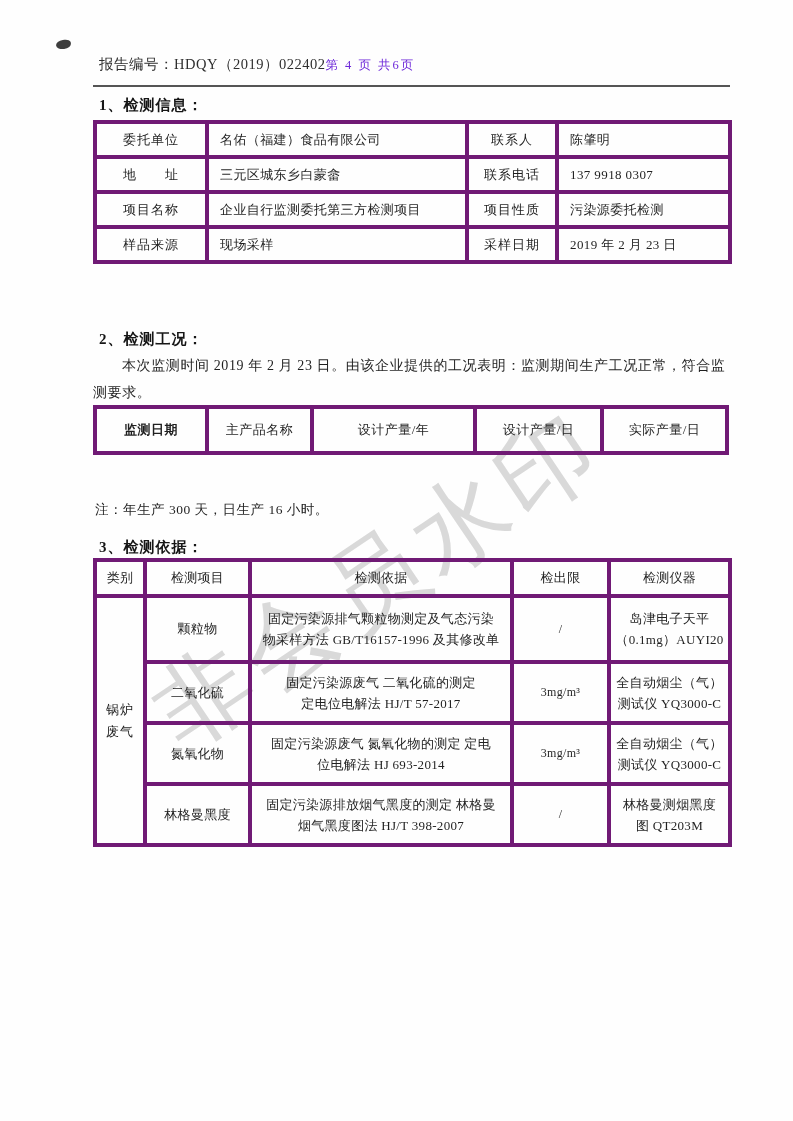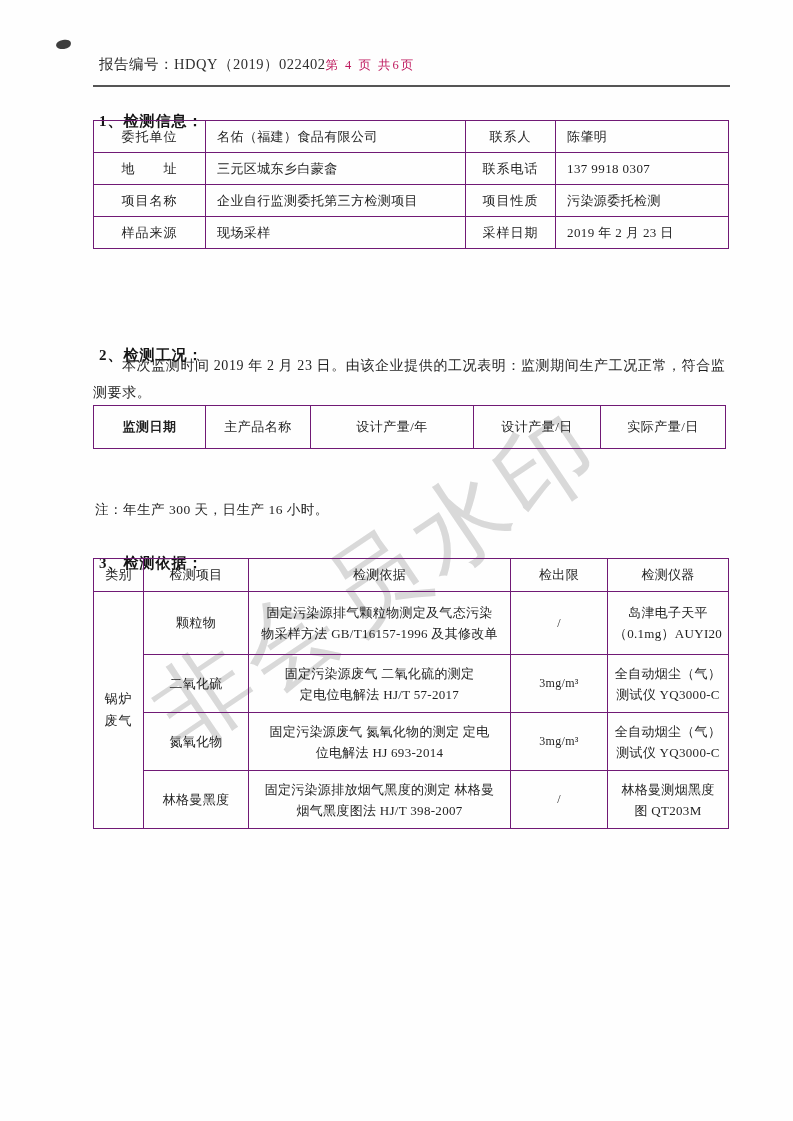--- a/index.html
+++ b/index.html
@@ -6,34 +6,34 @@
   .page{
     position:relative;width:793px;height:1121px;background:#fefefe;
     font-family:"Liberation Serif","DejaVu Serif",serif;color:#1f1f1f;
     overflow:hidden;
   }
   .content{position:absolute;inset:0;z-index:1;}
   .abs{position:absolute;}
   
   .hdr{top:55px;left:93px;width:637px;display:flex;justify-content:flex-start;align-items:flex-end;margin-left:6px;}
   .hdr .rep{font-size:14.5px;color:#2e2e2e;letter-spacing:0.5px;}
-  .hdr .pg{font-size:12.5px;color:#be185d;padding-right:28px;letter-spacing:2px;}
+  .hdr .pg{font-size:12.5px;color:#6d28d9;padding-right:28px;letter-spacing:2px;}
   .hrule{top:85px;left:93px;width:637px;height:2px;background:#555;}
   .smudge{top:40px;left:56px;width:15px;height:9px;background:#1c1c1c;border-radius:50% 40% 50% 50%;opacity:.85;transform:rotate(-8deg);}
   
-  .stitle{font-size:15px;font-weight:bold;color:#161616;letter-spacing:1px;margin-top:16px;}
+  .stitle{font-size:15px;font-weight:bold;color:#161616;letter-spacing:1px;}
   .t-s1{top:96px;left:99px;}
   .t-s2{top:330px;left:99px;}
   .t-s3{top:538px;left:99px;}
   
   .para{top:352px;left:93px;width:636px;font-size:14px;line-height:27px;text-indent:29px;letter-spacing:0.6px;}
   .note{top:501px;left:95px;font-size:13.5px;letter-spacing:0.5px;}
   
   table{border-collapse:collapse;table-layout:fixed;background:transparent;}
-  td,th{border:1px solid #701a75;font-weight:normal;font-size:13px;color:#1f1f1f;
+  td,th{border:4px solid #701a75;font-weight:normal;font-size:13px;color:#1f1f1f;
         vertical-align:middle;overflow:hidden;}
   .lab{text-align:center;}
   .val{text-align:left;padding-left:11px;letter-spacing:0.4px;}
   
   .tb1{top:120px;left:93px;}
   .tb1 td{height:29px;}
   .tb1 .lab{letter-spacing:1px;}
   
   .tb2{top:405px;left:93px;}
   .tb2 td{text-align:center;letter-spacing:0.5px;}

